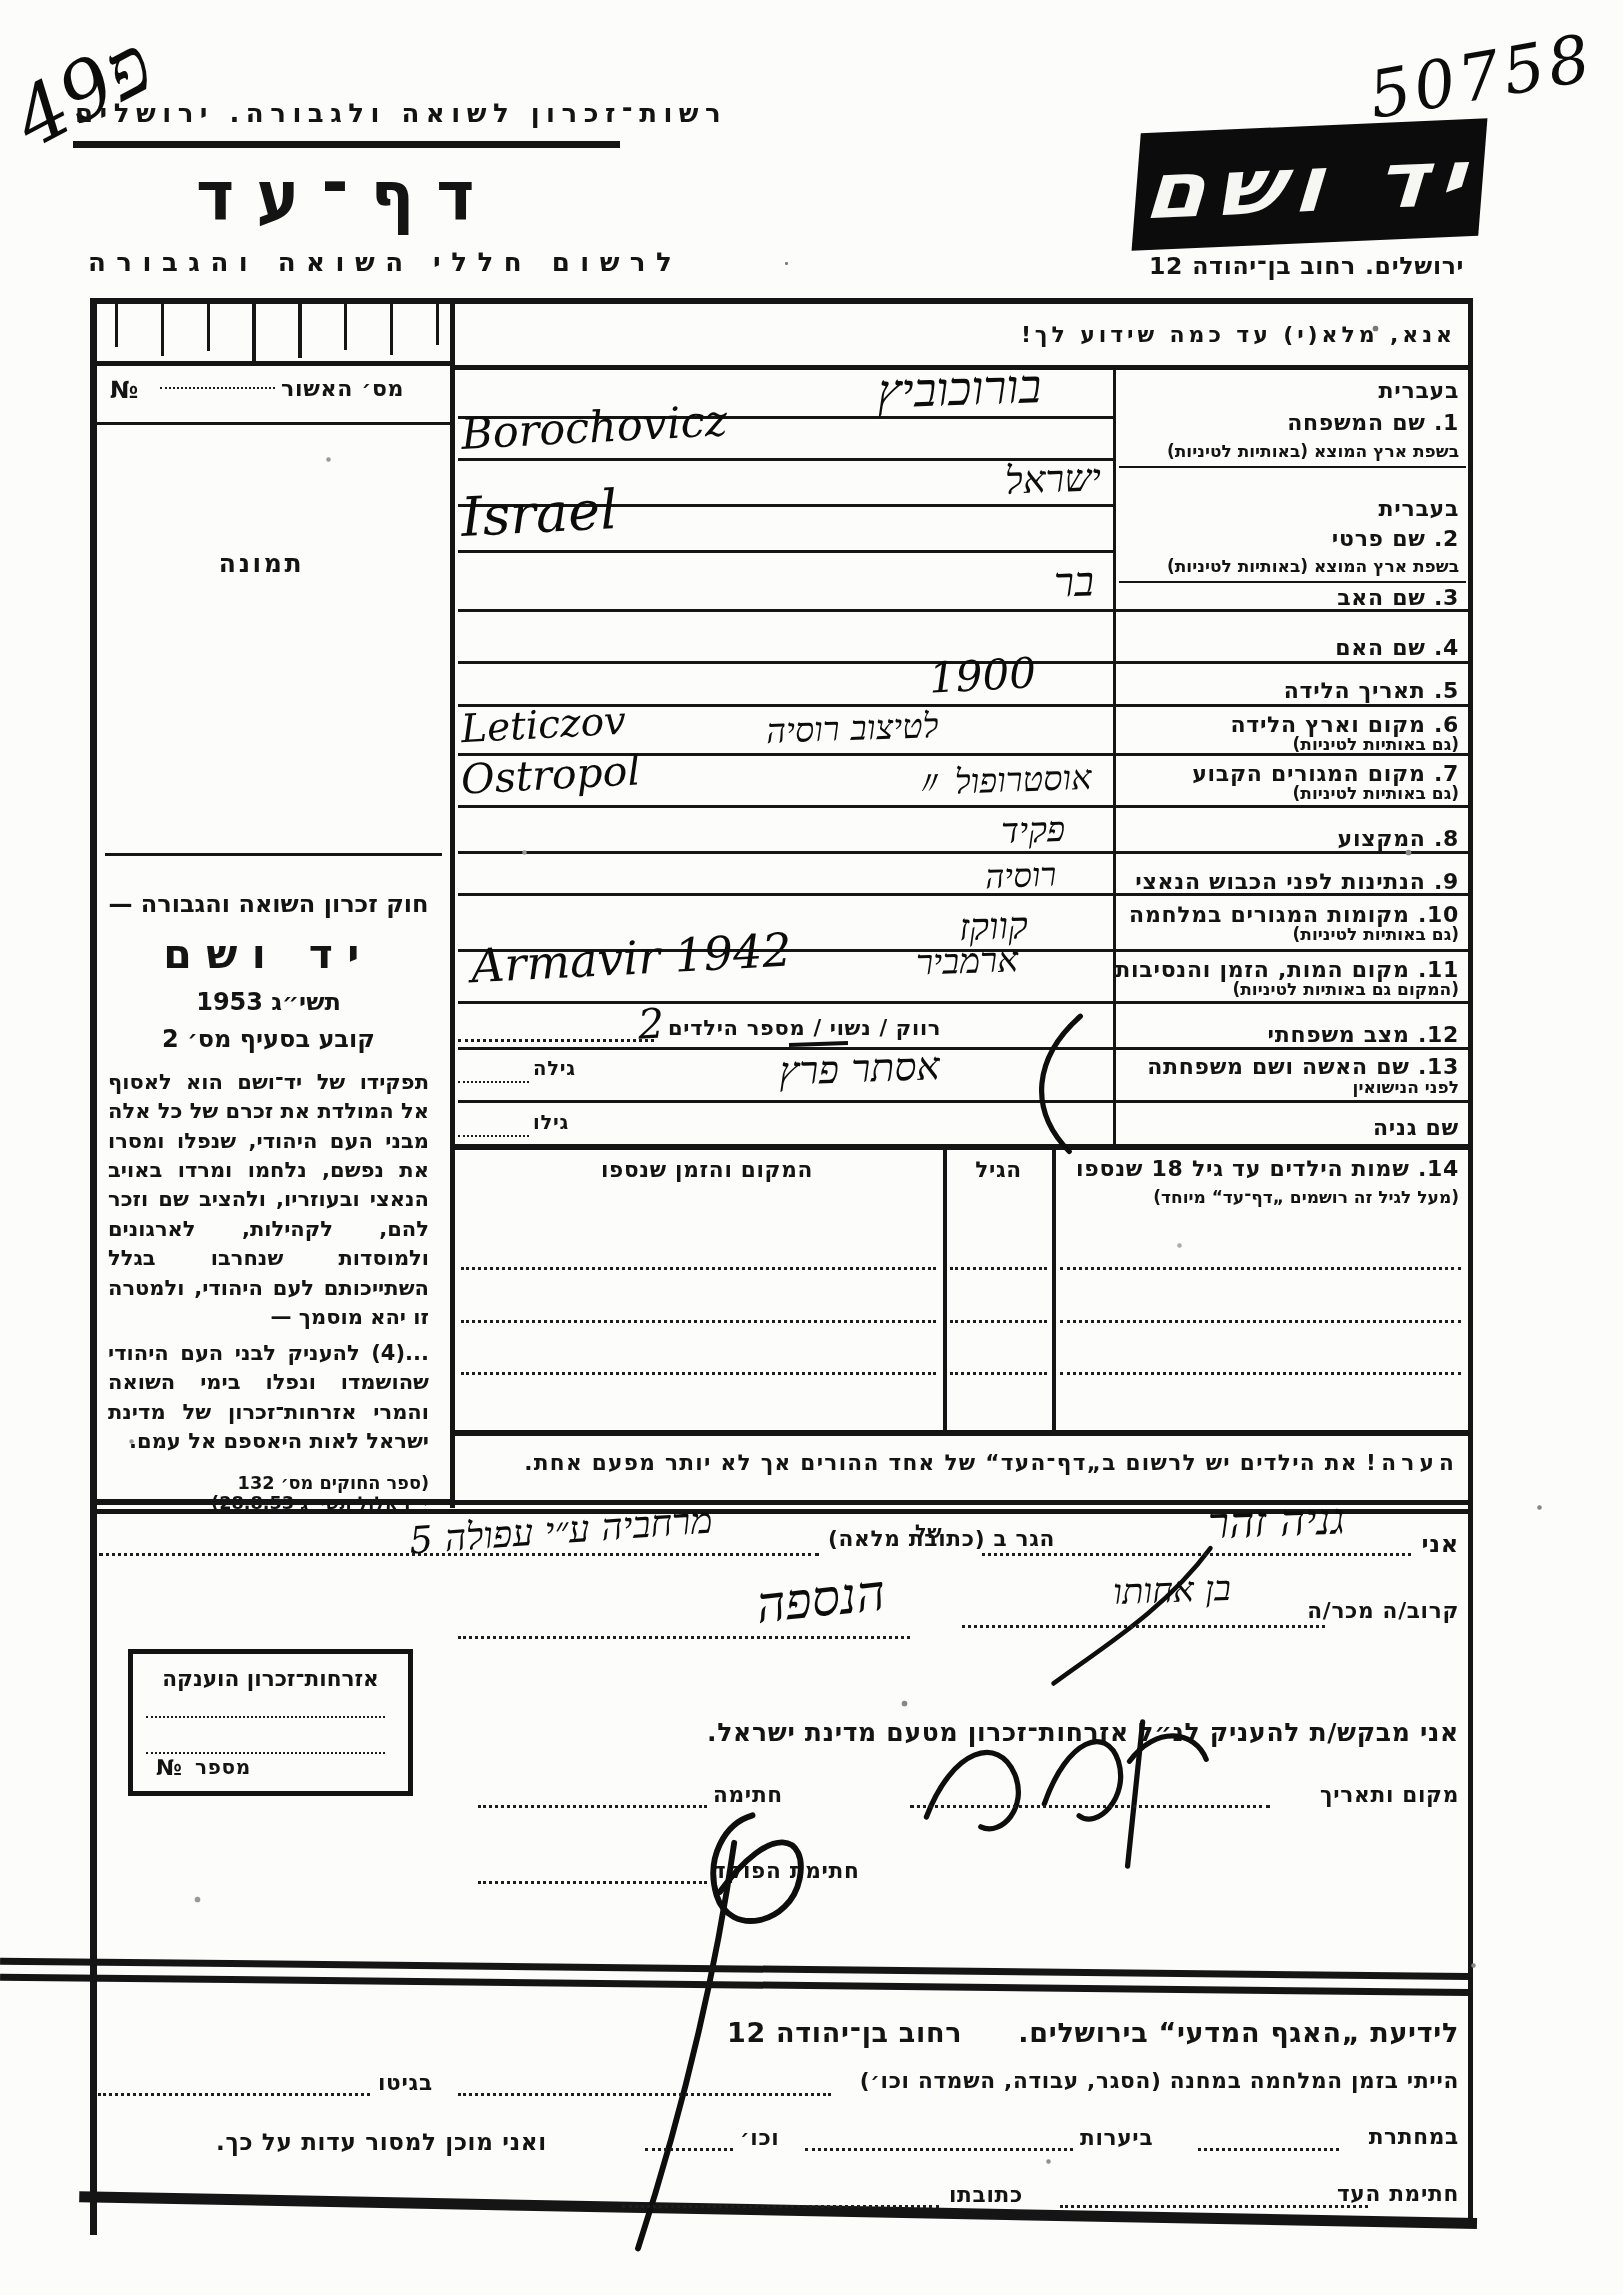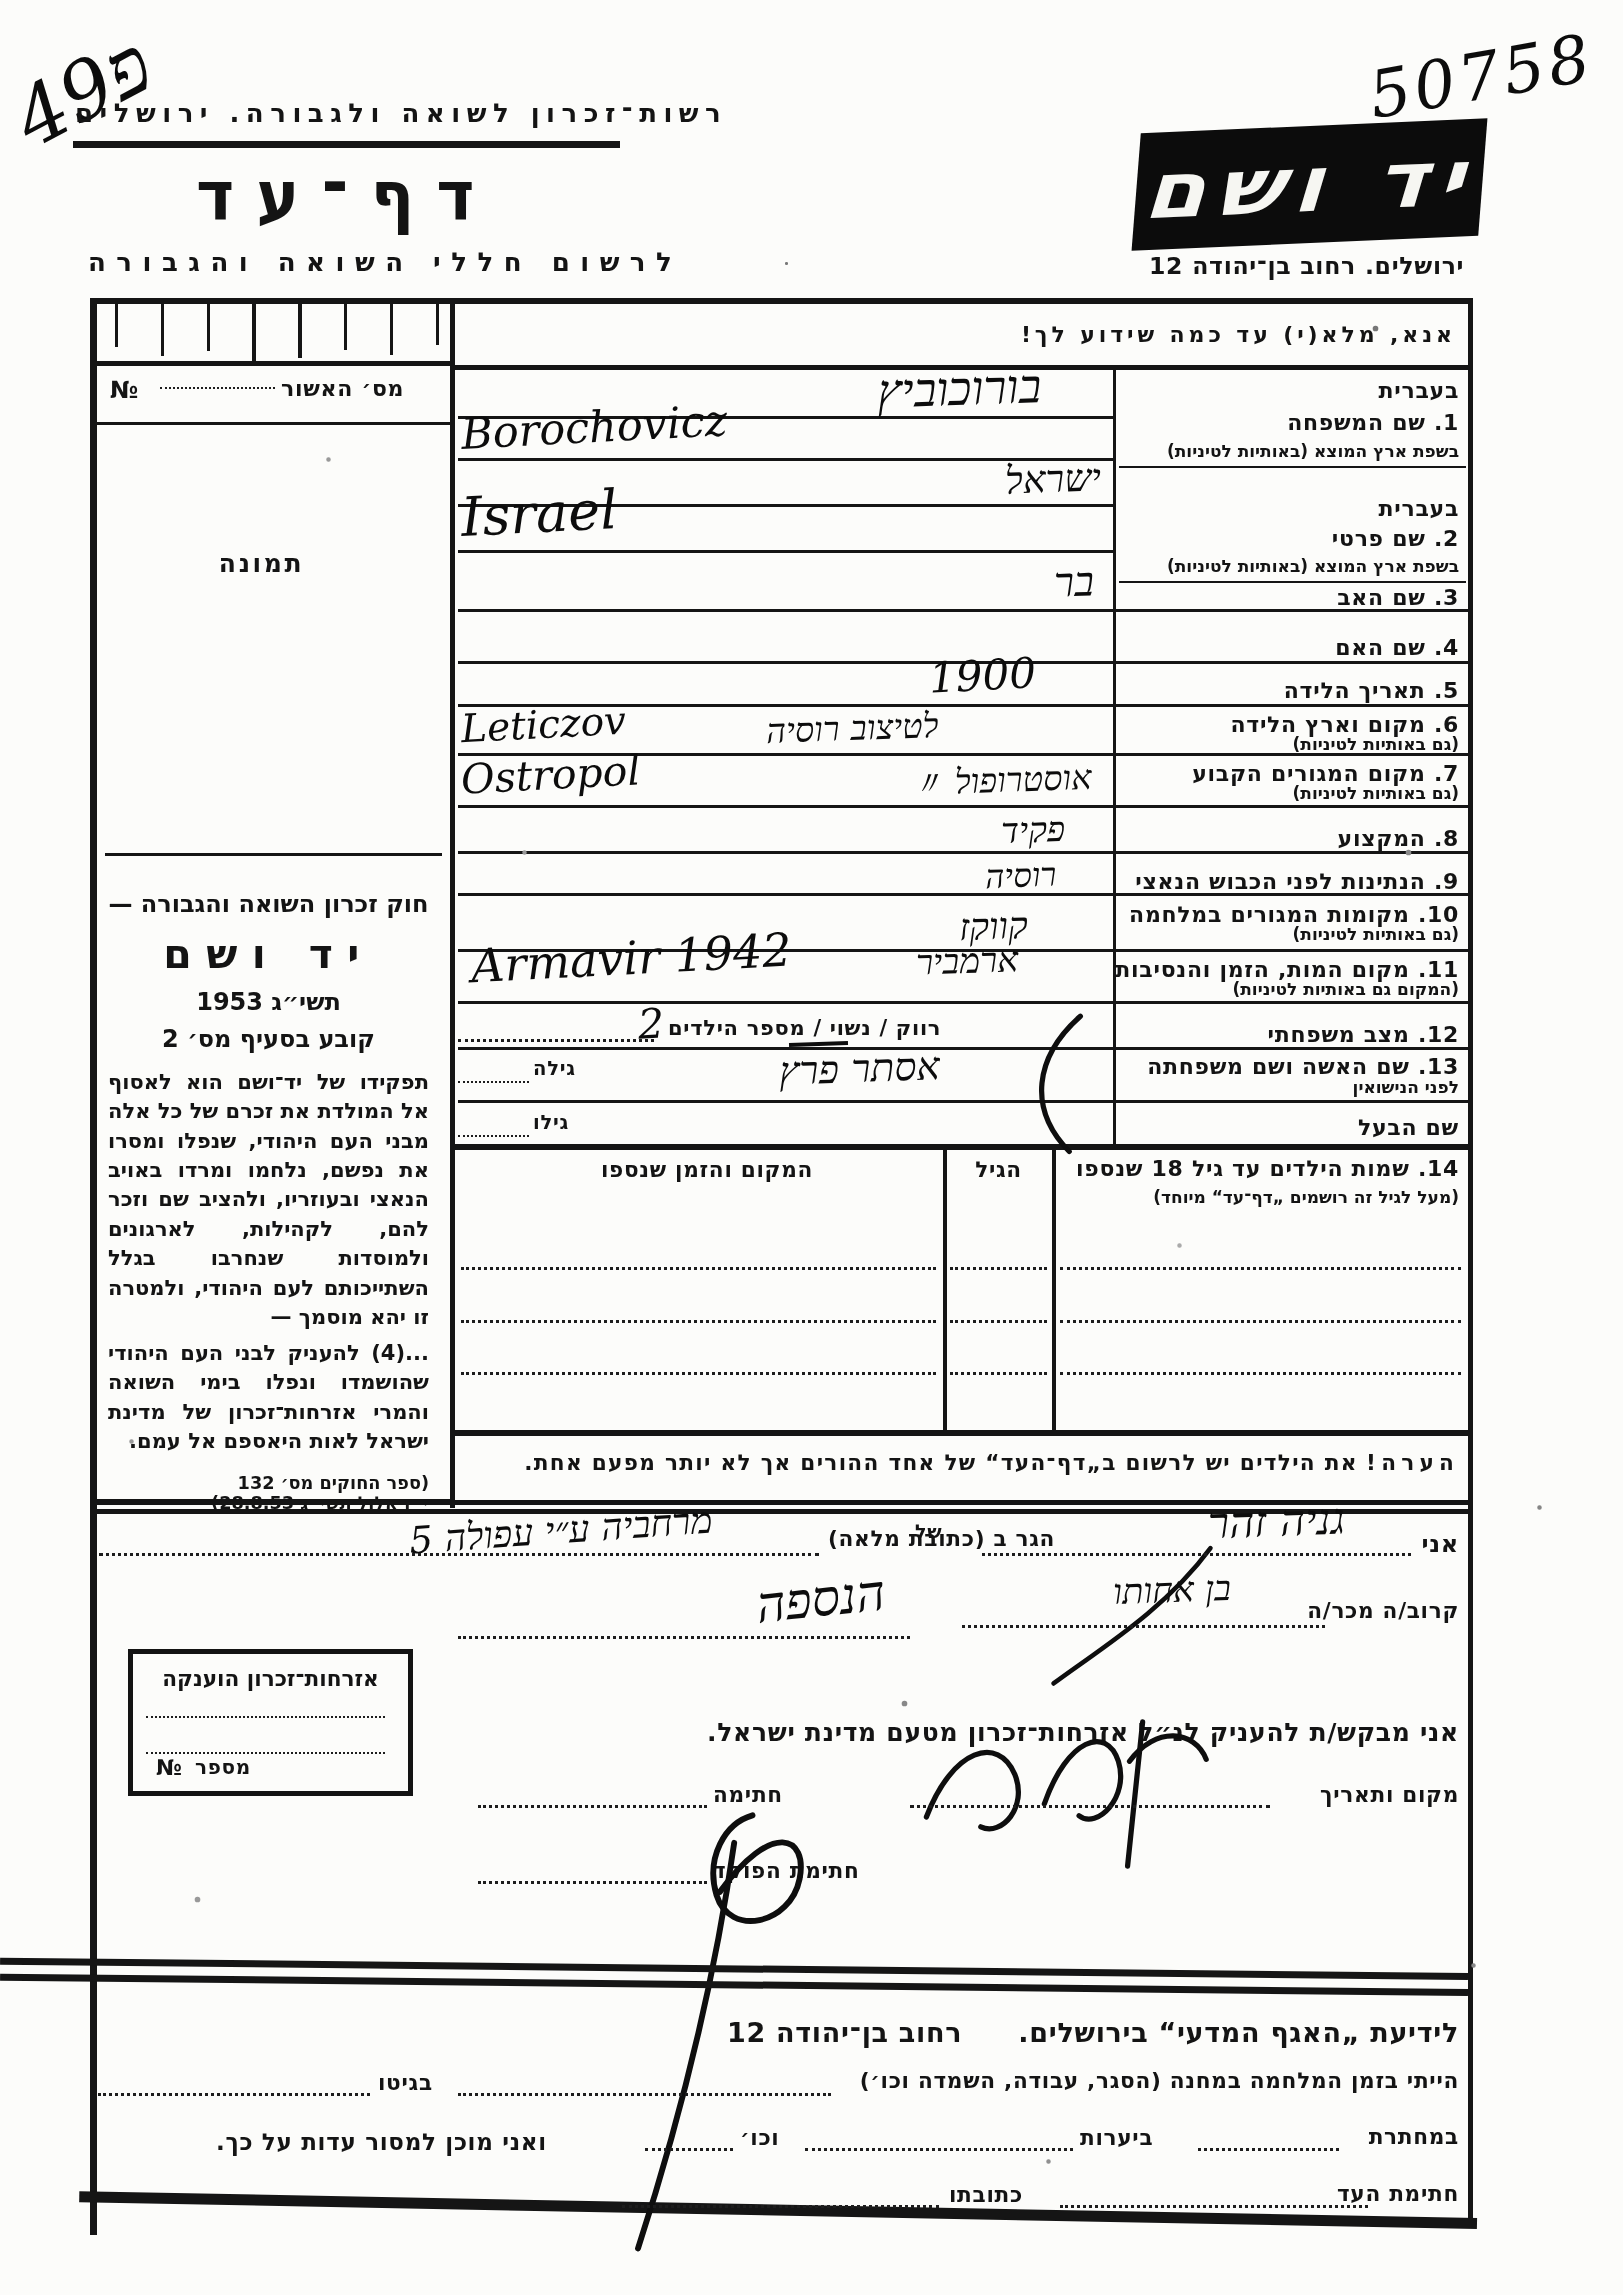--- a/index.html
+++ b/index.html
@@ -127,21 +127,21 @@
   <div class="lb sm" style="right:164px;top:783px;">(גם באותיות לטיניות)</div>
   <div class="lb" style="right:164px;top:826px;"><span>8.</span> <span>המקצוע</span></div>
   <div class="lb" style="right:164px;top:869px;"><span>9.</span> <span>הנתינות לפני הכבוש הנאצי</span></div>
   <div class="lb" style="right:164px;top:902px;"><span>10.</span> <span>מקומות המגורים במלחמה</span></div>
   <div class="lb sm" style="right:164px;top:924px;">(גם באותיות לטיניות)</div>
   <div class="lb" style="right:164px;top:957px;"><span>11.</span> <span>מקום המות, הזמן והנסיבות</span></div>
   <div class="lb sm" style="right:164px;top:979px;">(המקום גם באותיות לטיניות)</div>
   <div class="lb" style="right:164px;top:1022px;"><span>12.</span> <span>מצב משפחתי</span></div>
   <div class="lb" style="right:164px;top:1054px;"><span>13.</span> <span>שם האשה ושם משפחתה</span></div>
   <div class="lb sm" style="right:164px;top:1077px;">לפני הנישואין</div>
-  <div class="lb" style="right:164px;top:1115px;">שם הבעל</div>
+  <div class="lb" style="right:164px;top:1115px;">שם גניה</div>
 
   <div class="hw" style="left:877px;top:361px;font-size:47px;">בורוכוביץ</div>
   <div class="hw hwl" style="left:461px;top:402px;font-size:43px;">Borochovicz</div>
   <div class="hw" style="left:1005px;top:457px;font-size:38px;">ישראל</div>
   <div class="hw hwl" style="left:461px;top:482px;font-size:54px;">Israel</div>
   <div class="hw" style="left:1054px;top:558px;font-size:41px;">בר</div>
   <div class="hw hwl" style="left:929px;top:651px;font-size:42px;">1900</div>
   <div class="hw" style="left:766px;top:708px;font-size:34px;">לטיצוב רוסיה</div>
   <div class="hw hwl" style="left:461px;top:702px;font-size:39px;">Leticzov</div>
   <div class="hw" style="left:910px;top:758px;font-size:34px;">אוסטרופול 〃</div>

